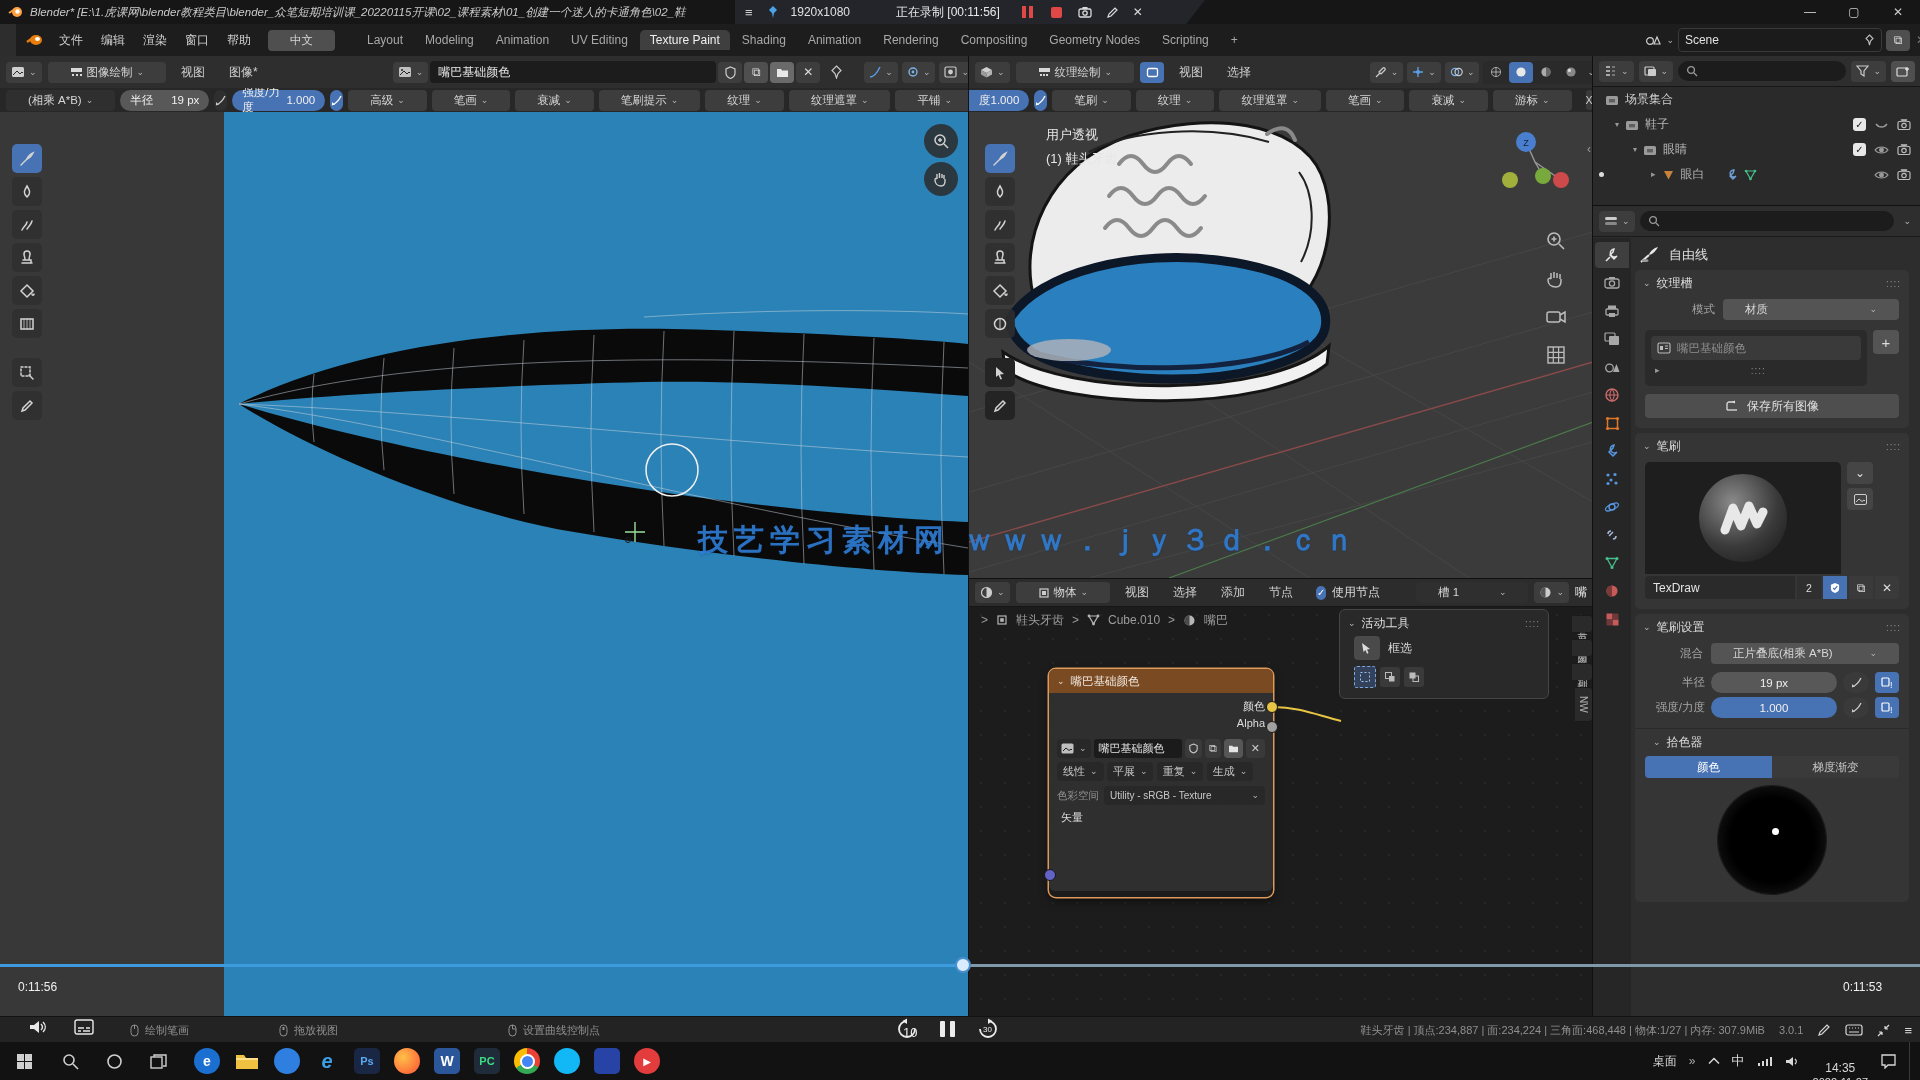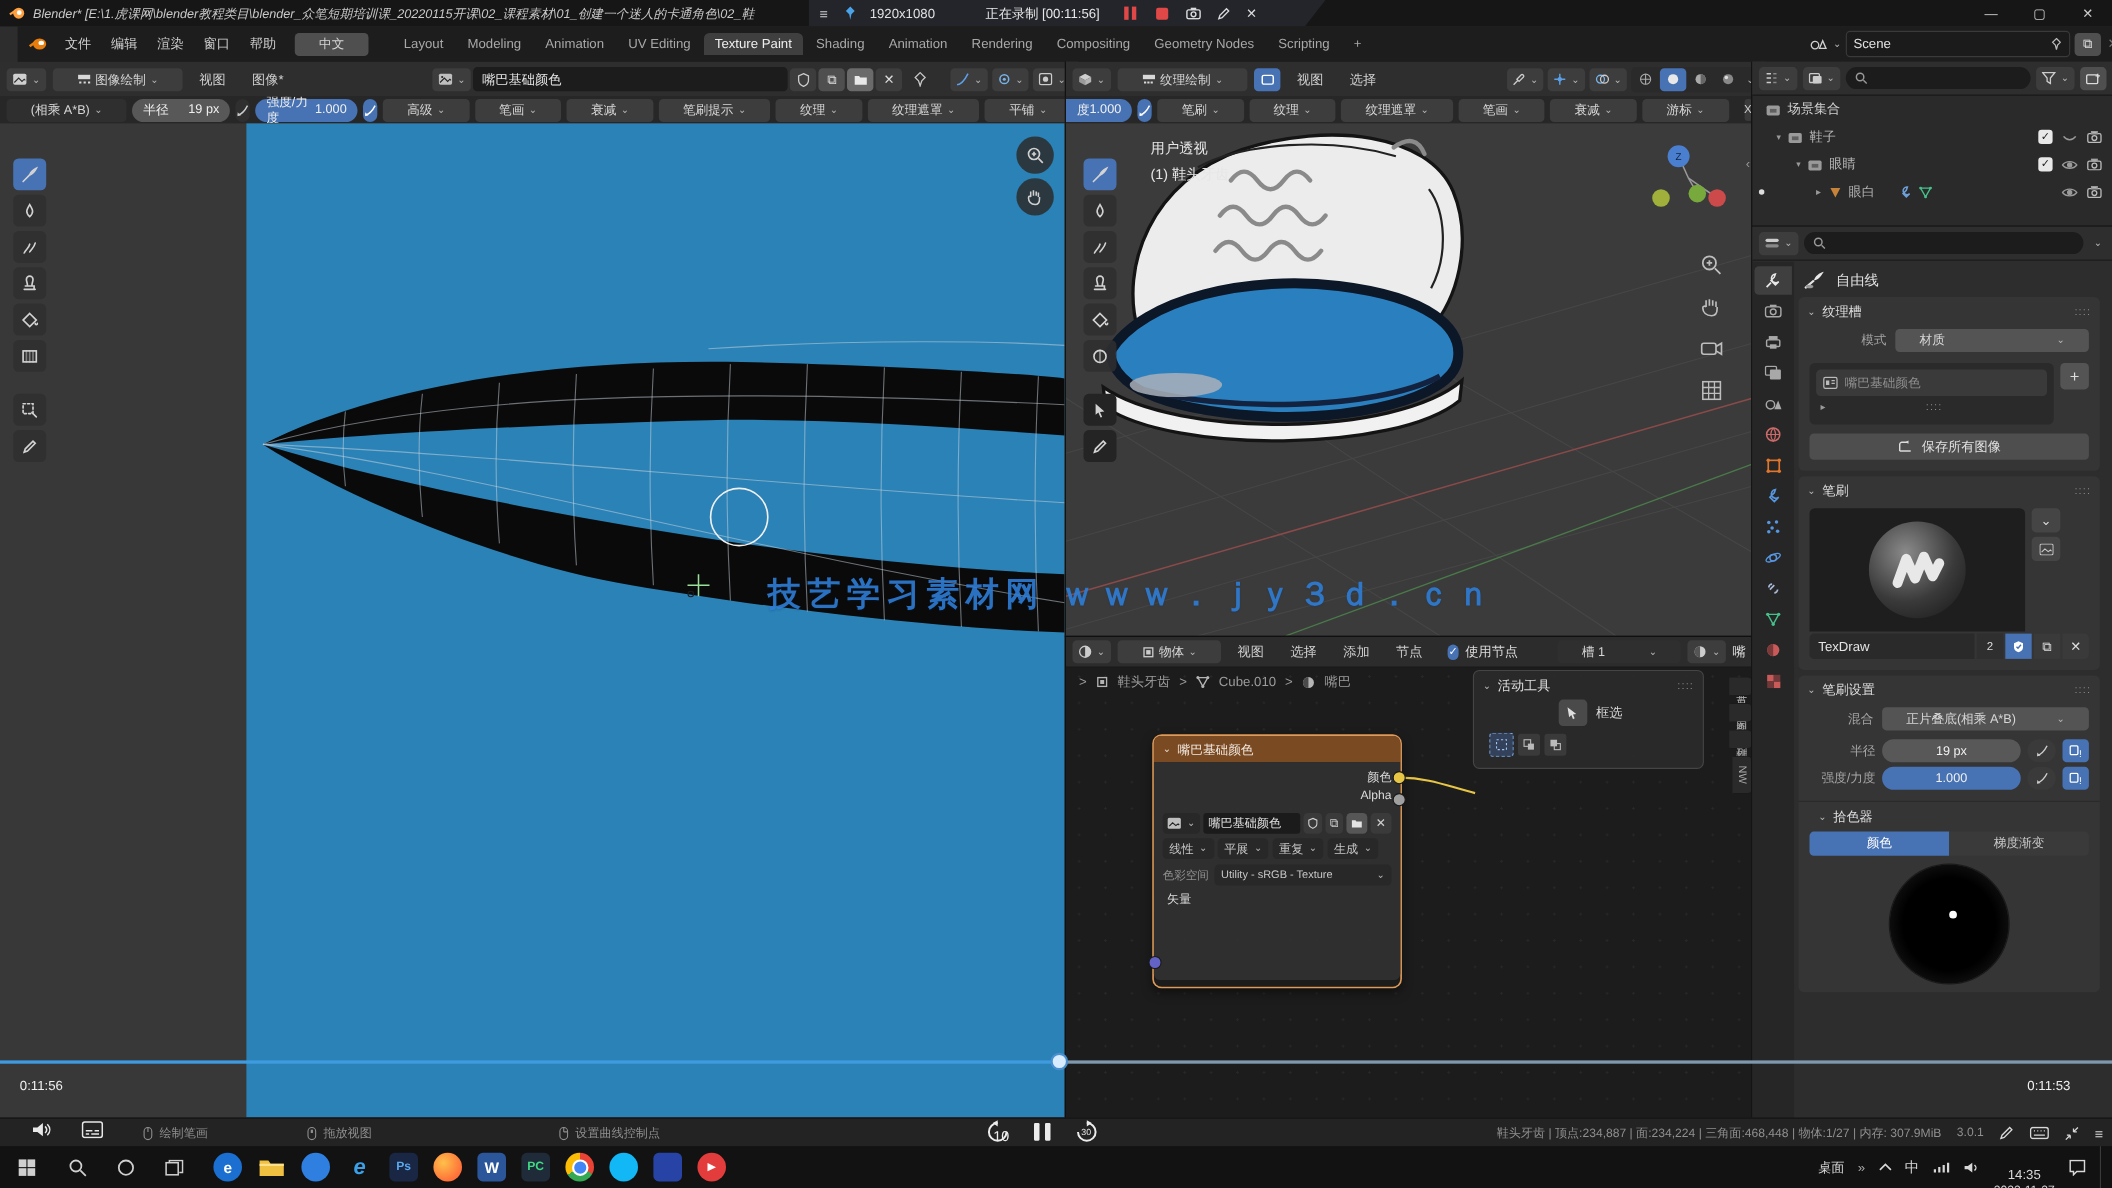--- a/index.html
+++ b/index.html
@@ -709,21 +709,21 @@
         </div>
       </div>
     </div>
 
     <div class="abs" style="left:370px;top:30px;width:208px;background:#2bqq;background:rgba(42,42,42,.95);border:1px solid #454545;border-radius:6px;">
       <div class="phead" style="padding:5px 8px 2px 8px;">
         <span class="chev">⌄</span>
         <span>活动工具</span>
         <span class="grip">::::</span>
       </div>
-      <div class="row" style="padding:2px 10px 6px 14px;gap:8px;justify-content:center;">
+      <div class="row" style="padding:2px 10px 6px 14px;gap:8px;">
         <span class="iconbtn" style="width:26px;height:24px;background:#4a4a4a;">
             <svg width="14" height="14" viewBox="0 0 14 14">
               <path d="M2,2 L10,8 L7,8.5 L8.5,12 L7,12.8 L5.5,9 L3.5,11 Z" fill="#ddd"></path>
             </svg>
           </span>
         <span class="t" style="color:#d8d8d8;">框选</span>
       </div>
       <div class="row" style="padding:0 10px 10px 14px;gap:4px;">
         <span class="wsq" style="border:1px dashed #7aa6e0;background:#33415a;">
             <svg width="12" height="12" viewBox="0 0 12 12">

